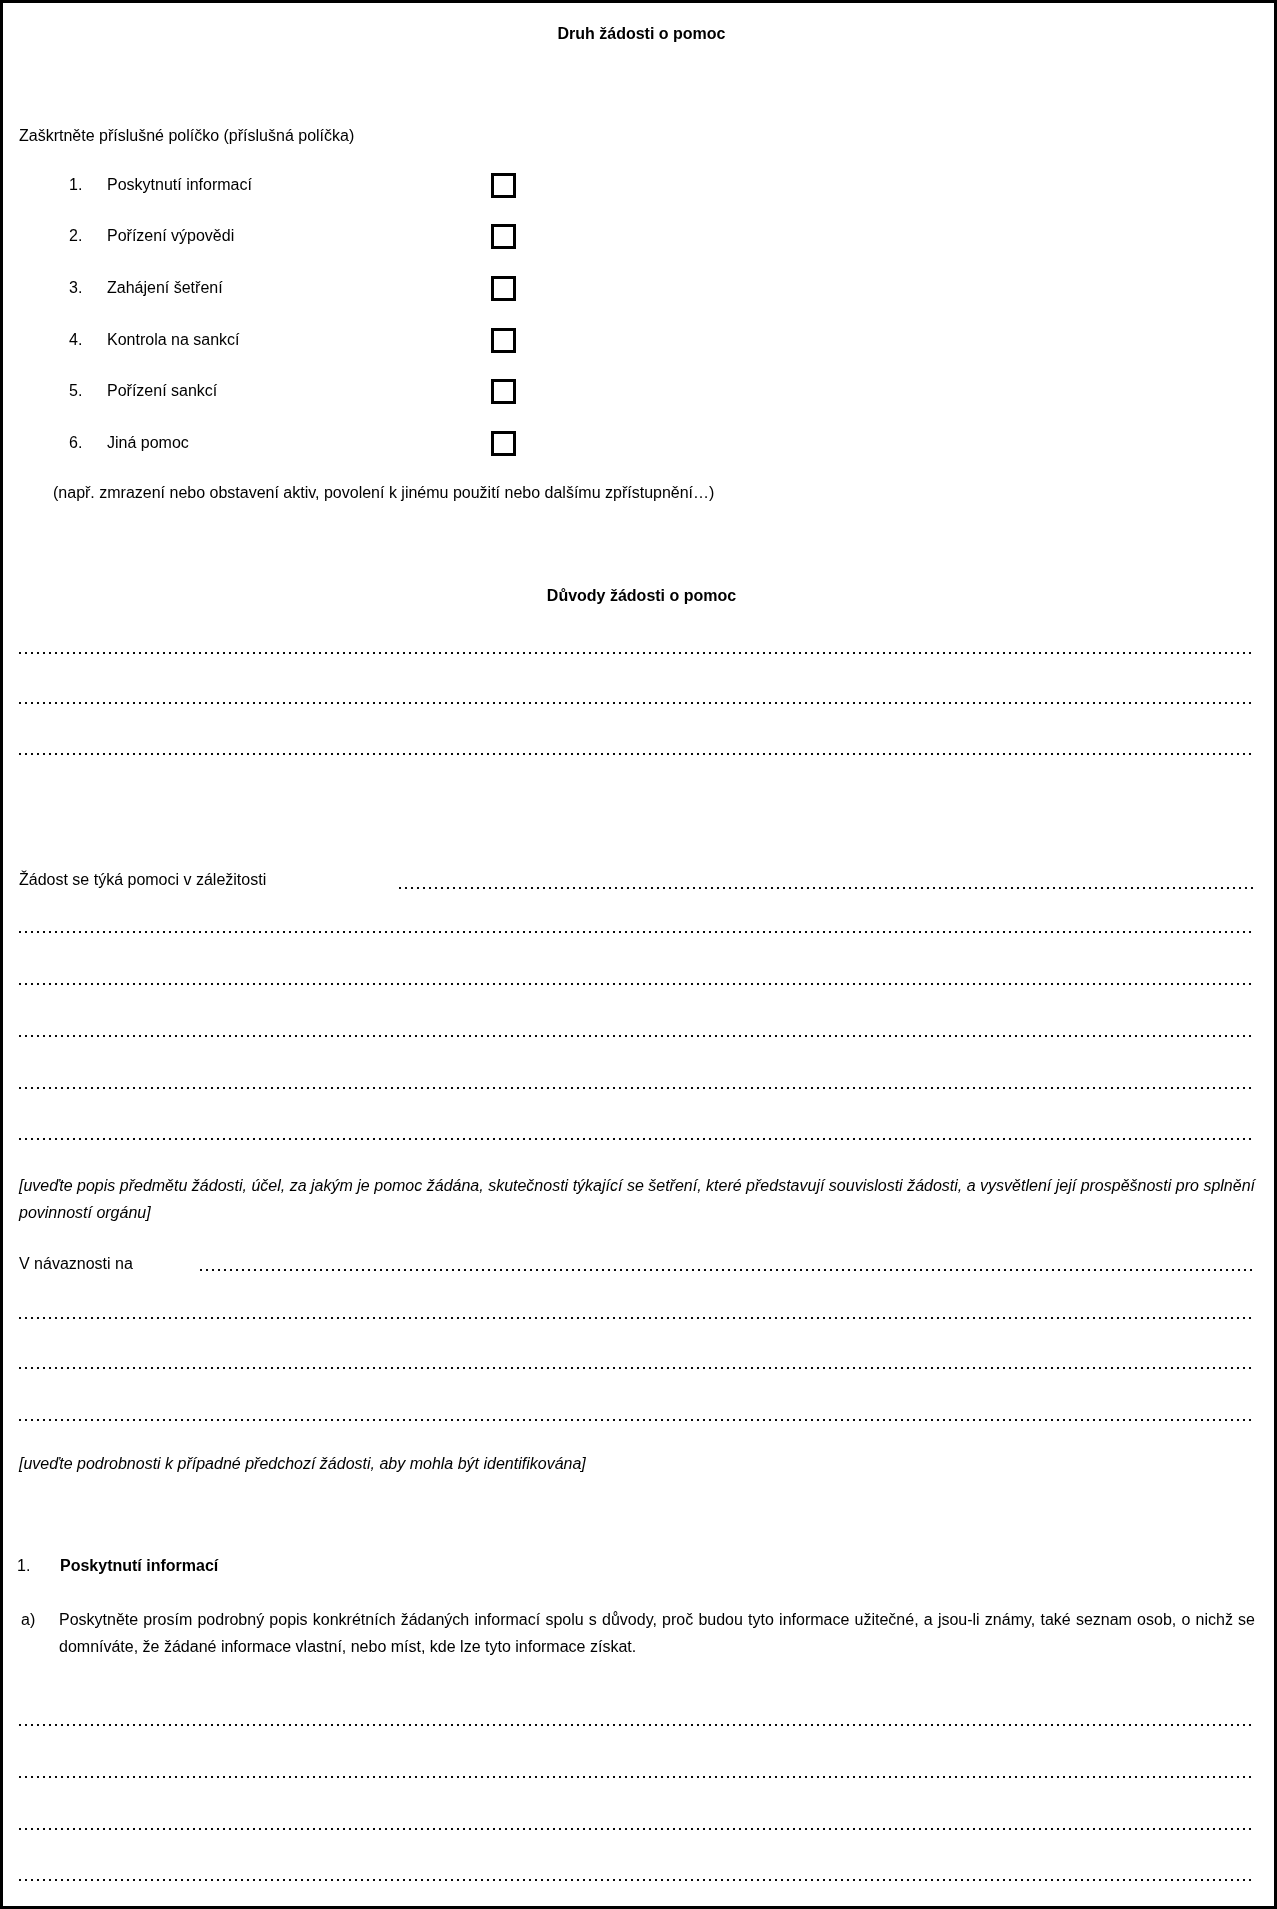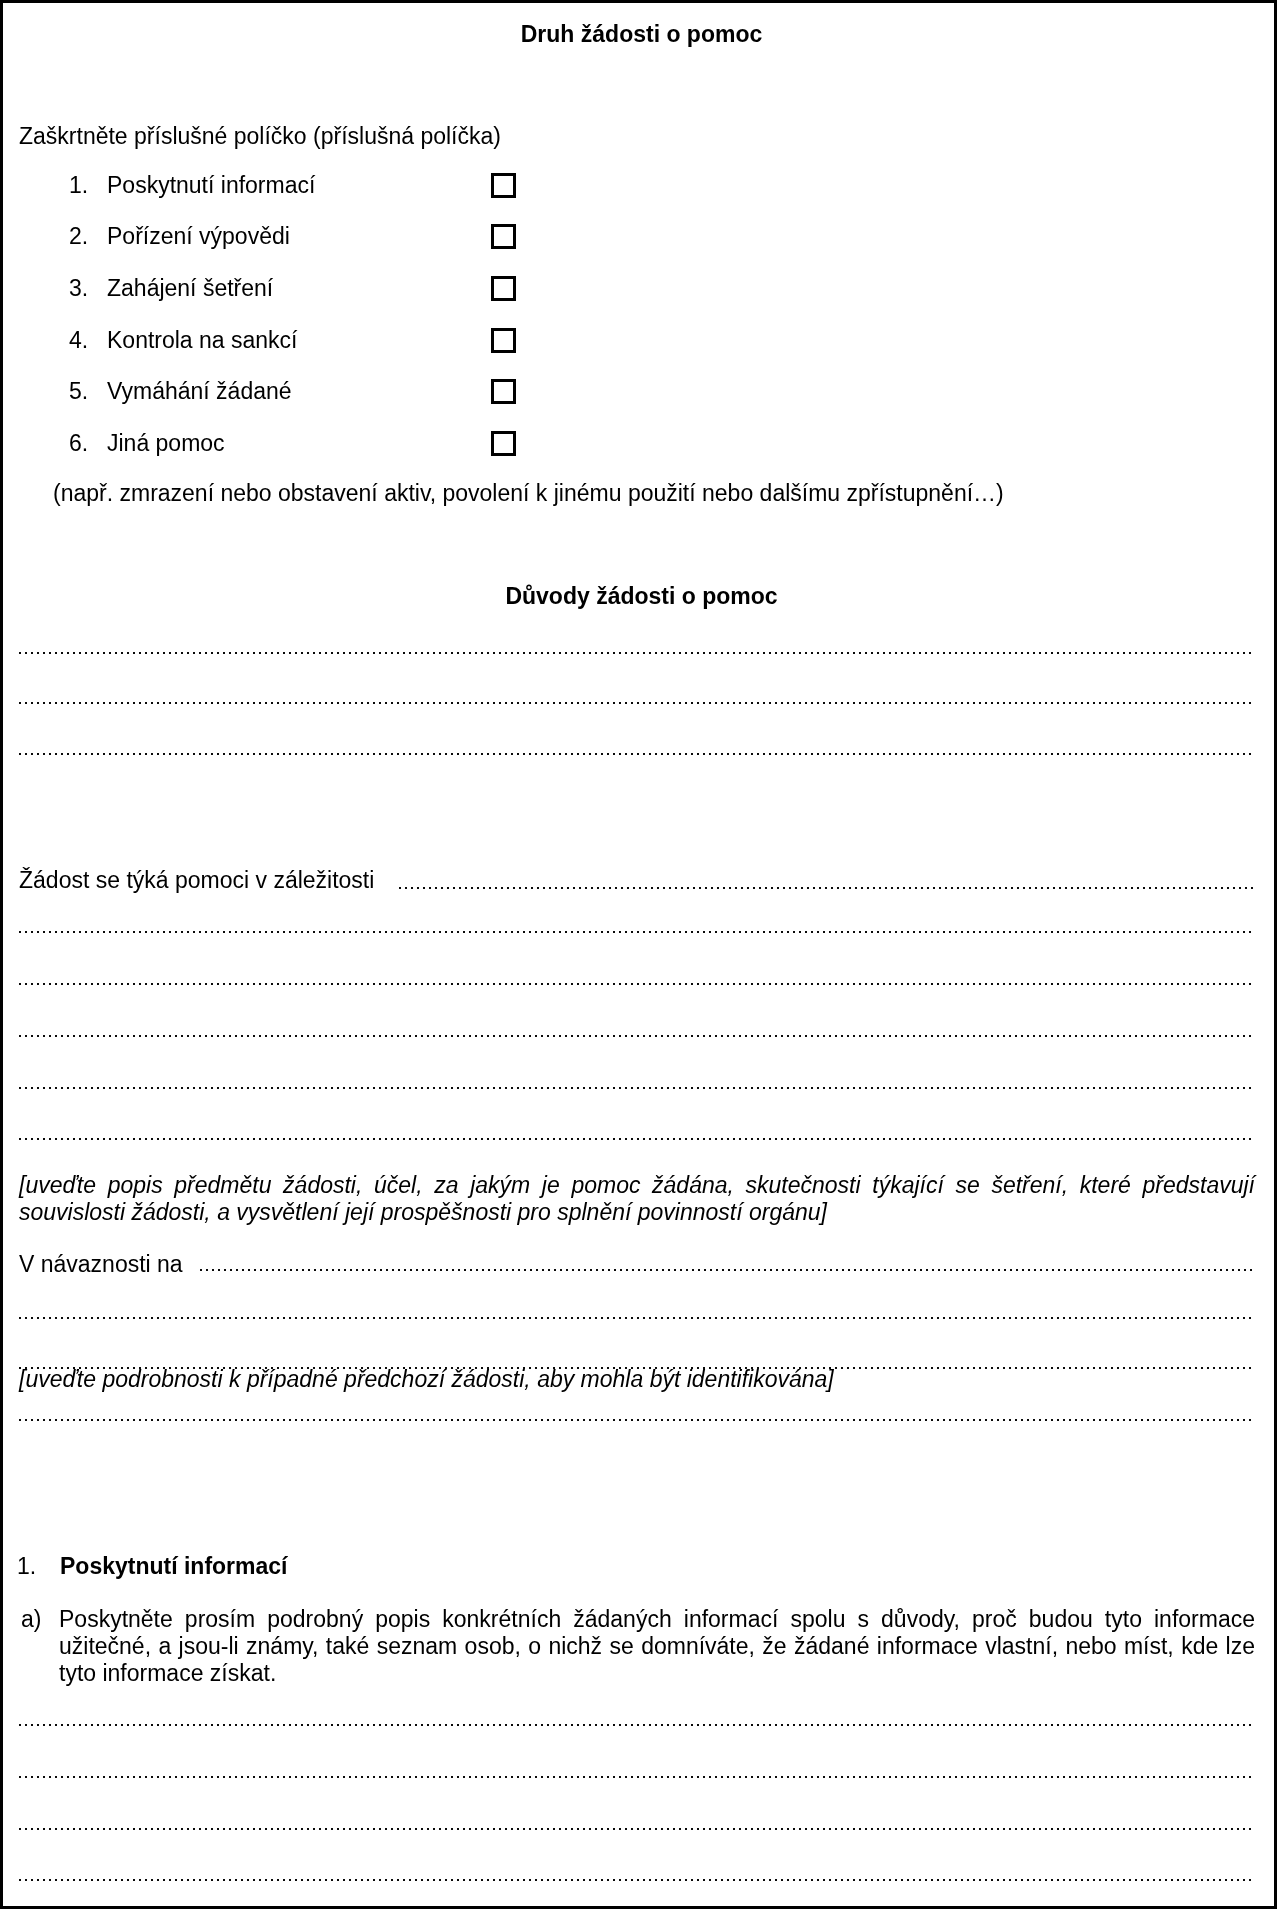--- a/index.html
+++ b/index.html
@@ -3,21 +3,21 @@
 <meta charset="utf-8">
 <style>
   html,body{margin:0;padding:0;background:#888;}
   .page{
     position:relative;
     width:1277px;height:1909px;
     background:#ffffff;
     border:3px solid #000;
     box-sizing:border-box;
     font-family:"Liberation Sans","DejaVu Sans",sans-serif;
-    font-size:23px;
+    font-size:16px;
     color:#000;
     overflow:hidden;
   }
   .abs{position:absolute;}
   .line{height:28px;line-height:28px;white-space:nowrap;}
   .center{left:0;width:1277px;text-align:center;}
   .bold{font-weight:bold;}
   .italic{font-style:italic;}
   .para{line-height:27px;text-align:justify;}
   .dots{
@@ -66,21 +66,21 @@
     <span class="cb-label">Zahájení šetření</span>
     <span class="checkbox"></span>
   </div>
   <div class="abs cb-row" style="top:323px">
     <span class="cb-num">4.</span>
     <span class="cb-label">Kontrola na sankcí</span>
     <span class="checkbox"></span>
   </div>
   <div class="abs cb-row" style="top:374px">
     <span class="cb-num">5.</span>
-    <span class="cb-label">Vymáhání žádané</span>
+    <span class="cb-label">Pořízení sankcí</span>
     <span class="checkbox"></span>
   </div>
   <div class="abs cb-row" style="top:426px">
     <span class="cb-num">6.</span>
     <span class="cb-label">Jiná pomoc</span>
     <span class="checkbox"></span>
   </div>
 
   <div class="abs line" style="left:50px;top:476px">(např. zmrazení nebo obstavení aktiv, povolení k jinému použití nebo dalšímu zpřístupnění…)</div>
 
@@ -102,21 +102,21 @@
 
   <div class="abs para italic" style="left:16px;top:1169px;width:1236px">[uveďte popis předmětu žádosti, účel, za jakým je pomoc žádána, skutečnosti týkající se šetření, které představují souvislosti žádosti, a vysvětlení její prospěšnosti pro splnění povinností orgánu]</div>
 
   <div class="abs line" style="left:16px;top:1247px">V návaznosti na</div>
   <div class="abs dots" style="left:197px;top:1265px;width:1055px"></div>
 
   <div class="abs dots answer-line" style="top:1313px"></div>
   <div class="abs dots answer-line" style="top:1363px"></div>
   <div class="abs dots answer-line" style="top:1415px"></div>
 
-  <div class="abs line italic" style="left:16px;top:1362px">[uveďte podrobnosti k případné předchozí žádosti, aby mohla být identifikována]</div>
+  <div class="abs line italic" style="left:16px;top:1447px">[uveďte podrobnosti k případné předchozí žádosti, aby mohla být identifikována]</div>
 
   <div class="abs line" style="left:0;top:1549px;width:1277px">
     <span class="hd-num">1.</span>
     <span class="hd-label bold">Poskytnutí informací</span>
   </div>
 
   <div class="abs marker-a">a)</div>
   <div class="abs para" style="left:56px;top:1603px;width:1196px">Poskytněte prosím podrobný popis konkrétních žádaných informací spolu s důvody, proč budou tyto informace užitečné, a jsou-li známy, také seznam osob, o nichž se domníváte, že žádané informace vlastní, nebo míst, kde lze tyto informace získat.</div>
 
   <div class="abs dots answer-line" style="top:1720px"></div>

